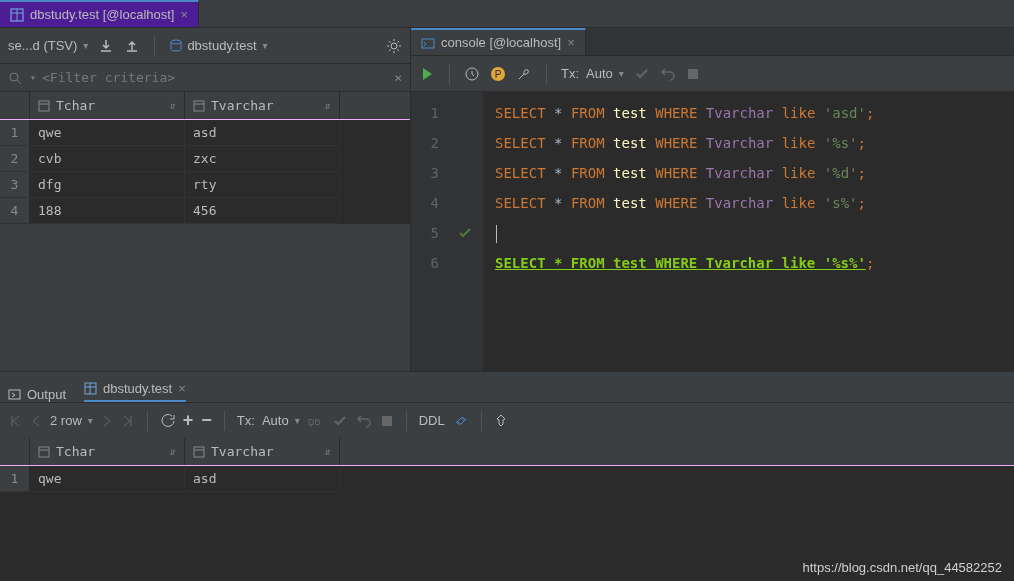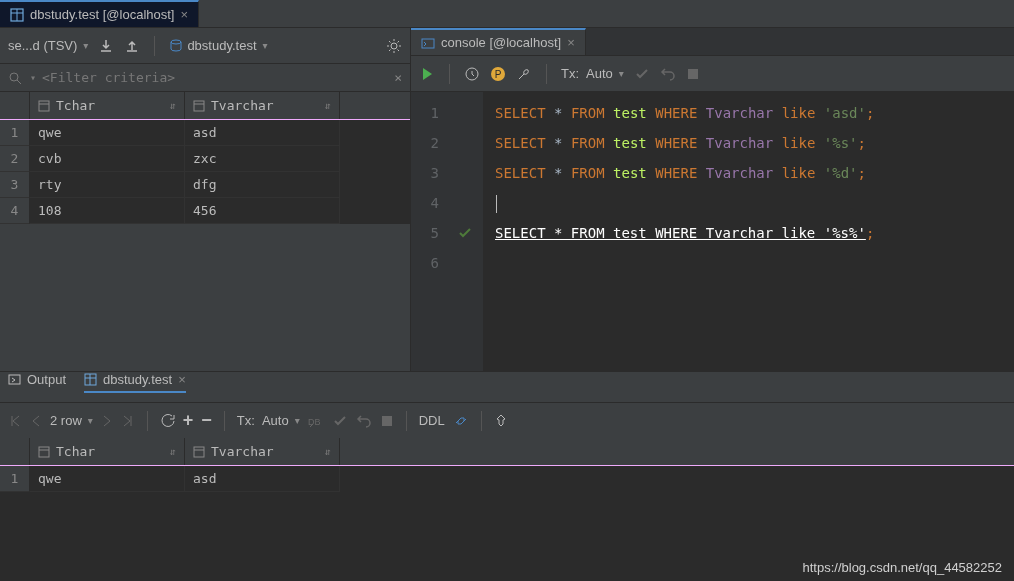--- a/index.html
+++ b/index.html
@@ -20,21 +20,21 @@
   }
   .tab {
     display: flex; align-items: center; gap: 6px;
     padding: 0 10px;
     background: #3c3f41;
     border-right: 1px solid #2b2b2b;
     cursor: pointer;
     font-size: 13px;
   }
   .tab.active {
-    background: #0f172a;
+    background: #4c1d95;
     border-top: 2px solid #4a88c7;
   }
   .tab.console-active {
     background: #3c3f41;
     border-top: 2px solid #4a88c7;
   }
   .close-x { color: #888; font-size: 13px; cursor: pointer; }
   .icon { display: inline-flex; align-items: center; justify-content: center; }
   svg { display: block; }
   .main-split { display: flex; flex: 1 1 auto; min-height: 0; }
@@ -68,29 +68,29 @@
   .sort-dots { margin-left: auto; color: #777; font-size: 10px; }
   .editor { flex: 1; display: flex; font-family: "Menlo","Consolas",monospace; font-size: 14px; background:#2b2b2b; }
   .gutter { width: 36px; background:#313335; color:#606366; text-align: right; padding-top: 6px;}
   .gutter div { height: 30px; line-height: 30px; padding-right: 8px;}
   .gutter-icons { width: 36px; background:#313335; padding-top:6px;}
   .gutter-icons div { height: 30px; display:flex; align-items:center; justify-content:center;}
   .code { flex: 1; padding: 6px 0 0 12px; position:relative;}
   .code-line { height: 30px; line-height: 30px; white-space: pre; }
   .kw { color: #cc7832; }
   .op { color: #a9b7c6; }
-  .id { color: #bef264; }
+  .id { color: #fef9c3; }
   .col { color: #9876aa; }
   .str { color: #6a8759; }
-  .link { color: #ffffff; text-decoration: underline; }
+  .link { color: #84cc16; text-decoration: underline; font-weight: bold; }
   .semi { color: #cc7832; }
   .line-sel { outline: 1px solid #4e7a3a; border-radius:1px; display:inline-block; padding:0 1px;}
   .caret { display:inline-block; width:1px; height:18px; background:#bbb; vertical-align:middle; margin-left:1px;}
   .bottom-area { height: 210px; display:flex; flex-direction:column; background:#3c3f41; border-top:1px solid #2b2b2b;}
-  .bottom-tabs { display:flex; align-items:flex-start; height:30px; padding:0 8px; gap:18px; }
+  .bottom-tabs { display:flex; align-items:flex-end; height:30px; padding:0 8px; gap:18px; }
   .bottom-tab { display:flex; align-items:center; gap:6px; cursor:pointer; color:#bbb;}
   .bottom-tab.active { border-bottom:2px solid #4a88c7; padding-bottom:4px;}
   .bottom-toolbar { display:flex; align-items:center; height:36px; padding:0 8px; gap:8px; border-top:1px solid #2b2b2b;}
   .muted { color:#666;}
   .watermark { position:absolute; bottom:6px; right:12px; color:#d0d0d0; font-size:13px; z-index:20;}
 </style>
 </head>
 <body>
 
 <div class="tab-bar">
@@ -184,26 +184,26 @@
         <div class="cell">qwe</div>
         <div class="cell">asd</div>
       </div>
       <div class="grid-row">
         <div class="row-num">2</div>
         <div class="cell">cvb</div>
         <div class="cell">zxc</div>
       </div>
       <div class="grid-row">
         <div class="row-num">3</div>
+        <div class="cell">dfg</div>
         <div class="cell">rty</div>
-        <div class="cell">dfg</div>
       </div>
       <div class="grid-row">
         <div class="row-num">4</div>
-        <div class="cell">108</div>
+        <div class="cell">188</div>
         <div class="cell">456</div>
       </div>
     </div>
   </div>
 
   <div class="pane-right">
     <div class="tab-bar" style="background:#313335">
       <div class="tab console-active">
         <span class="icon">
           <svg width="14" height="14">
@@ -281,20 +281,21 @@
                 <path d="M2 7l3 3 7-7" stroke="#4e7a3a" stroke-width="2" fill="none"></path>
               </svg>
             </span>
           </div>
         <div></div>
       </div>
       <div class="code">
         <div class="code-line"><span class="kw">SELECT</span> <span class="op">*</span> <span class="kw">FROM</span> <span class="id">test</span> <span class="kw">WHERE</span> <span class="col">Tvarchar</span> <span class="kw">like</span> <span class="str">'asd'</span><span class="semi">;</span></div>
         <div class="code-line"><span class="kw">SELECT</span> <span class="op">*</span> <span class="kw">FROM</span> <span class="id">test</span> <span class="kw">WHERE</span> <span class="col">Tvarchar</span> <span class="kw">like</span> <span class="str">'%s'</span><span class="semi">;</span></div>
         <div class="code-line"><span class="kw">SELECT</span> <span class="op">*</span> <span class="kw">FROM</span> <span class="id">test</span> <span class="kw">WHERE</span> <span class="col">Tvarchar</span> <span class="kw">like</span> <span class="str">'%d'</span><span class="semi">;</span></div>
+        <div class="code-line"><span class="kw">SELECT</span> <span class="op">*</span> <span class="kw">FROM</span> <span class="id">test</span> <span class="kw">WHERE</span> <span class="col">Tvarchar</span> <span class="kw">like</span> <span class="str">'s%'</span><span class="semi">;</span></div>
         <div class="code-line"><span class="caret"></span></div>
         <div class="code-line"><span class="link">SELECT * FROM test WHERE Tvarchar like '%s%'</span><span class="semi">;</span></div>
       </div>
     </div>
   </div>
 </div>
 
 <div class="bottom-area">
   <div class="bottom-tabs">
     <div class="bottom-tab">

